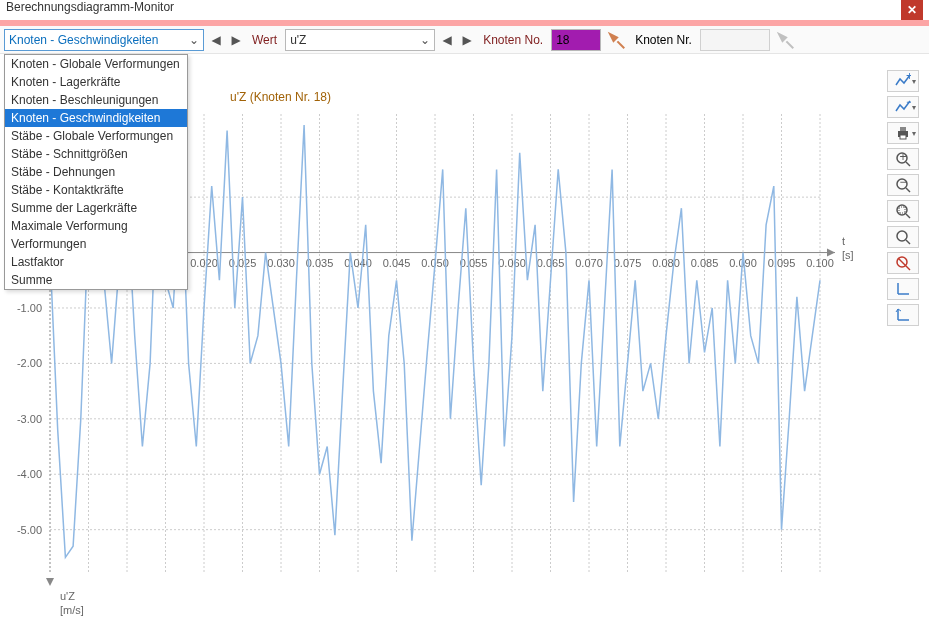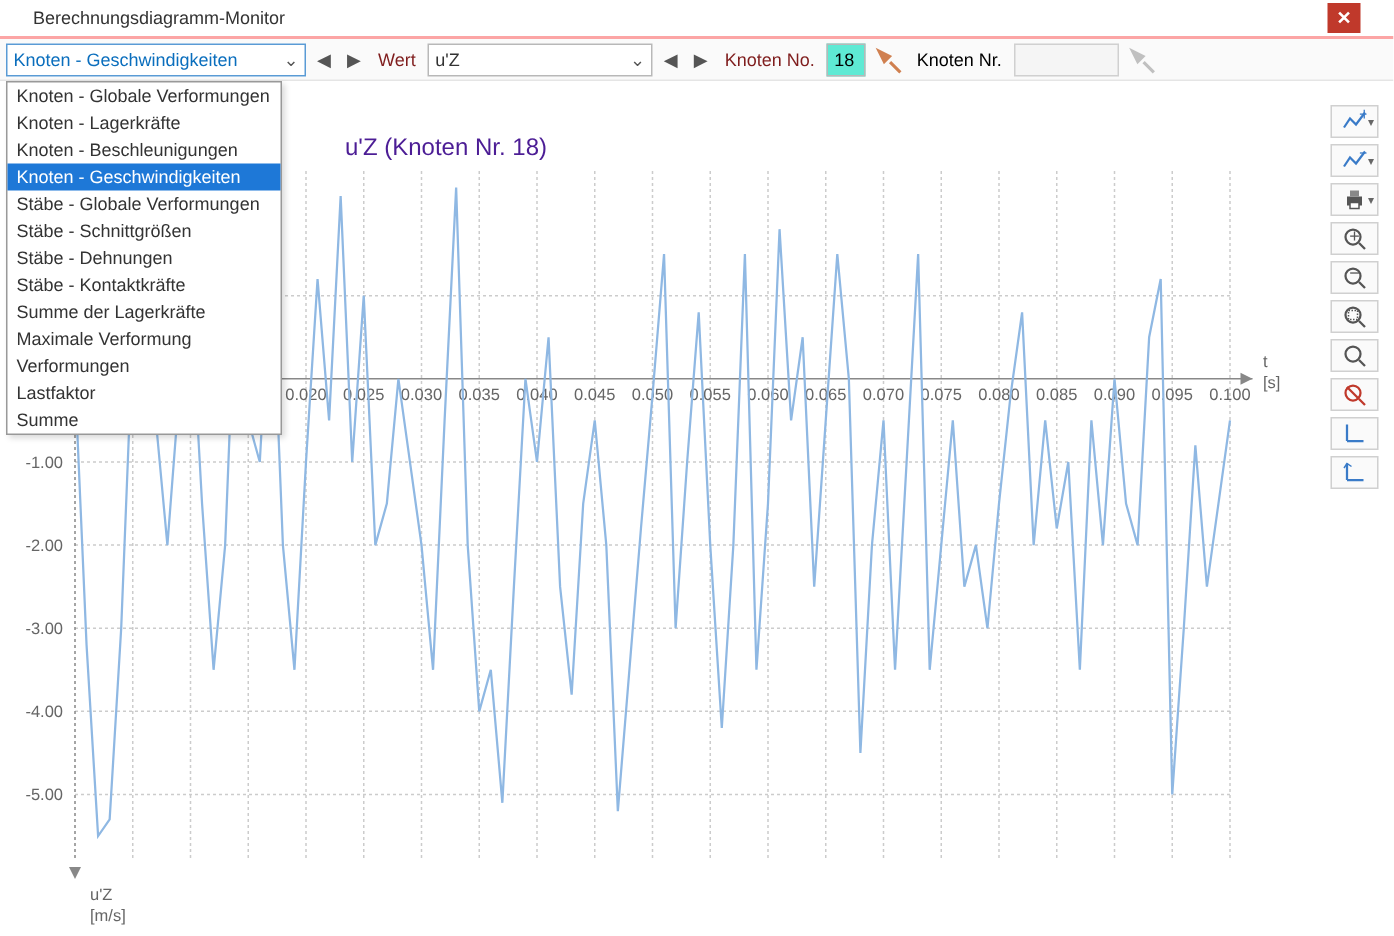--- a/index.html
+++ b/index.html
@@ -1,40 +1,40 @@
 <!DOCTYPE html>
 <html><head>
 <meta charset="utf-8">
 <style>
 *{box-sizing:border-box;margin:0;padding:0;font-family:"Segoe UI",Tahoma,sans-serif;font-size:12px}
 body{background:#fff;width:929px;height:624px;overflow:hidden;position:relative}
-.titlebar{height:26px;display:flex;align-items:center;padding:0 22px;border-bottom:2px solid #fca5a5}
+.titlebar{height:26px;display:flex;padding:0 6px;border-bottom:6px solid #fca5a5}
 .titlebar .title{flex:1;color:#333}
 .close-btn{width:22px;height:20px;background:#c0392b;color:#fff;display:flex;align-items:center;justify-content:center;cursor:pointer;font-weight:bold}
 .toolbar{height:28px;display:flex;align-items:center;gap:4px;padding:3px 4px;border-bottom:1px solid #e5e5e5;background:#fafafa}
 .combo{height:22px;border:1px solid #b8b8b8;background:#fff;display:flex;align-items:center;padding:0 4px;color:#333;cursor:pointer;position:relative}
 .combo.main{width:200px;border-color:#5a9bd5;color:#0a6ebd}
 .combo .caret{margin-left:auto;color:#555}
 .arrow-btn{width:16px;height:22px;display:flex;align-items:center;justify-content:center;cursor:pointer;color:#555}
 .lbl{padding:0 4px;color:#7f1d1d}
 .val-combo{width:150px}
-.num-input{width:26px;height:22px;border:1px solid #b8b8b8;padding:0 4px;background:#5eead4}
+.num-input{width:50px;height:22px;border:1px solid #b8b8b8;padding:0 4px;background:#a21caf}
 .num-field{width:70px;height:22px;border:1px solid #d0d0d0;background:#f5f5f5;color:#999;padding:0 4px}
 .icon-btn{width:22px;height:22px;display:flex;align-items:center;justify-content:center;cursor:pointer;color:#d08050}
 .icon-btn.dis{color:#c0c0c0;cursor:default}
 .dropdown{position:absolute;top:54px;left:4px;width:184px;background:#fff;border:1px solid #999;z-index:20;box-shadow:2px 2px 4px rgba(0,0,0,0.15)}
 .dd-item{padding:2px 6px;cursor:pointer;color:#333;white-space:nowrap}
 .dd-item.sel{background:#1e78d7;color:#fff}
 .content{position:absolute;top:54px;left:0;right:50px;bottom:0}
 .side-tools{position:absolute;top:70px;right:6px;width:40px;display:flex;flex-direction:column;gap:4px;align-items:center}
 .tool{width:32px;height:22px;border:1px solid #d0d0d0;background:#fafafa;display:flex;align-items:center;justify-content:center;cursor:pointer;position:relative}
 .tool.split::after{content:"▾";position:absolute;right:2px;font-size:8px;color:#666}
 .tool svg{width:16px;height:16px}
 .chart-svg{position:absolute;top:0;left:0}
-.chart-title{position:absolute;top:90px;left:230px;color:#4c1d95;font-size:16px}
+.chart-title{position:absolute;top:90px;left:230px;color:#a16207;font-size:12px}
 .axis-text{font-size:11px;fill:#666}
 .grid-line{stroke:#ccc;stroke-dasharray:2,2;stroke-width:1}
 .axis-line{stroke:#888;stroke-width:1}
 .data-line{stroke:#8fb8e3;stroke-width:1.5;fill:none}
 .origin-dot{fill:#d9534f}
 </style>
 </head>
 <body>
 
 <div class="titlebar">

